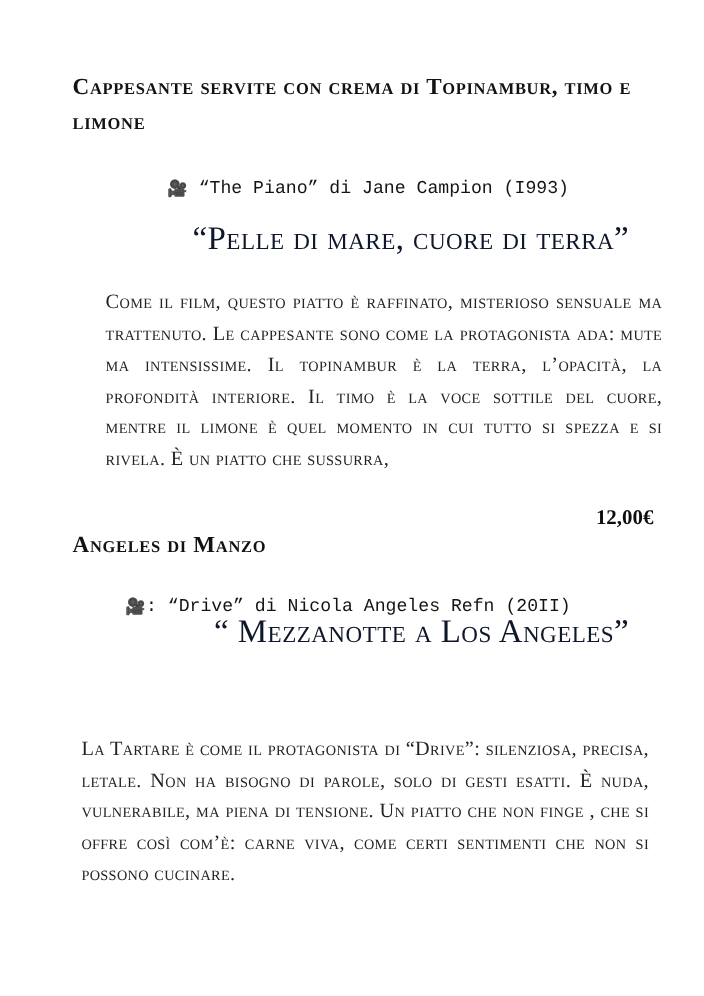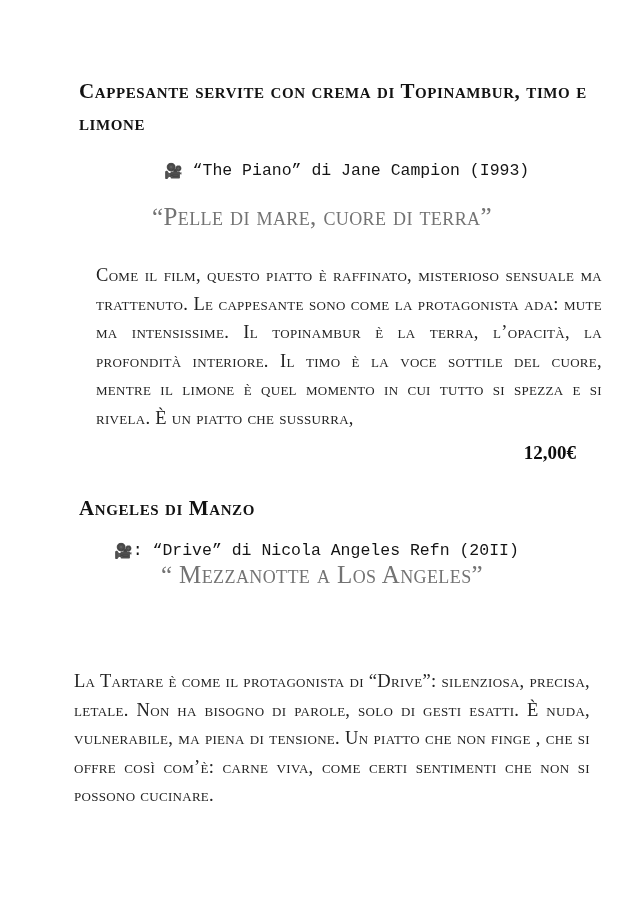--- a/index.html
+++ b/index.html
@@ -25,21 +25,21 @@
   
   .dish-heading {
     font-family: "Liberation Serif", "DejaVu Serif", serif;
     font-variant: small-caps;
     font-weight: bold;
     font-size: 21px;
     line-height: 32px;
     letter-spacing: 0.6px;
     color: #121212;
     text-align: left;
-    margin: 13px;
+    margin: 0;
   }
 
   
   .film-line {
     font-family: "Liberation Mono", "DejaVu Sans Mono", monospace;
     font-size: 16.5px;
     line-height: 26px;
     letter-spacing: 0px;
     color: #141414;
     text-align: left;
@@ -53,25 +53,25 @@
     display: inline-block;
     vertical-align: -1px;
     filter: grayscale(100%);
   }
 
   
   .tagline {
     font-family: "Liberation Serif", "DejaVu Serif", serif;
     font-variant: small-caps;
     font-weight: normal;
-    font-size: 25px;
+    font-size: 30px;
     line-height: 30px;
     letter-spacing: 0.4px;
-    color: #737373;
-    text-align: center;
+    color: #0f172a;
+    text-align: right;
     margin: 0;
   }
 
   
   .body-text {
     font-family: "Liberation Serif", "DejaVu Serif", serif;
     font-variant: small-caps;
     font-weight: normal;
     font-size: 18.5px;
     line-height: 28.6px;
@@ -83,28 +83,28 @@
   }
 
   
   .price {
     font-family: "Liberation Serif", "DejaVu Serif", serif;
     font-weight: bold;
     font-size: 19px;
     line-height: 26px;
     color: #0d0d0d;
     text-align: right;
-    margin: 0;
+    margin: 18px;
   }
 
   
   .abs { position: absolute; }
 
   #heading-1   { left: 66px;  top: 62px;  width: 512px; }
-  #film-1      { left: 164px; top: 158px; width: 440px; }
+  #film-1      { left: 152px; top: 158px; width: 440px; }
   #tagline-1   { left: 72px;  top: 202px; width: 500px; }
   #para-1      { left: 84px;  top: 249px; width: 506px; }
   #price-1     { left: 300px; top: 440px; width: 276px; }
 
   #heading-2   { left: 66px;  top: 479px; width: 512px; }
   #film-2      { left: 114px; top: 538px; width: 470px; }
   #tagline-2   { left: 72px;  top: 560px; width: 500px; }
   #para-2      { left: 62px;  top: 655px; width: 516px; }
   #price-2     { left: 300px; top: 812px; width: 278px; }
 </style>

